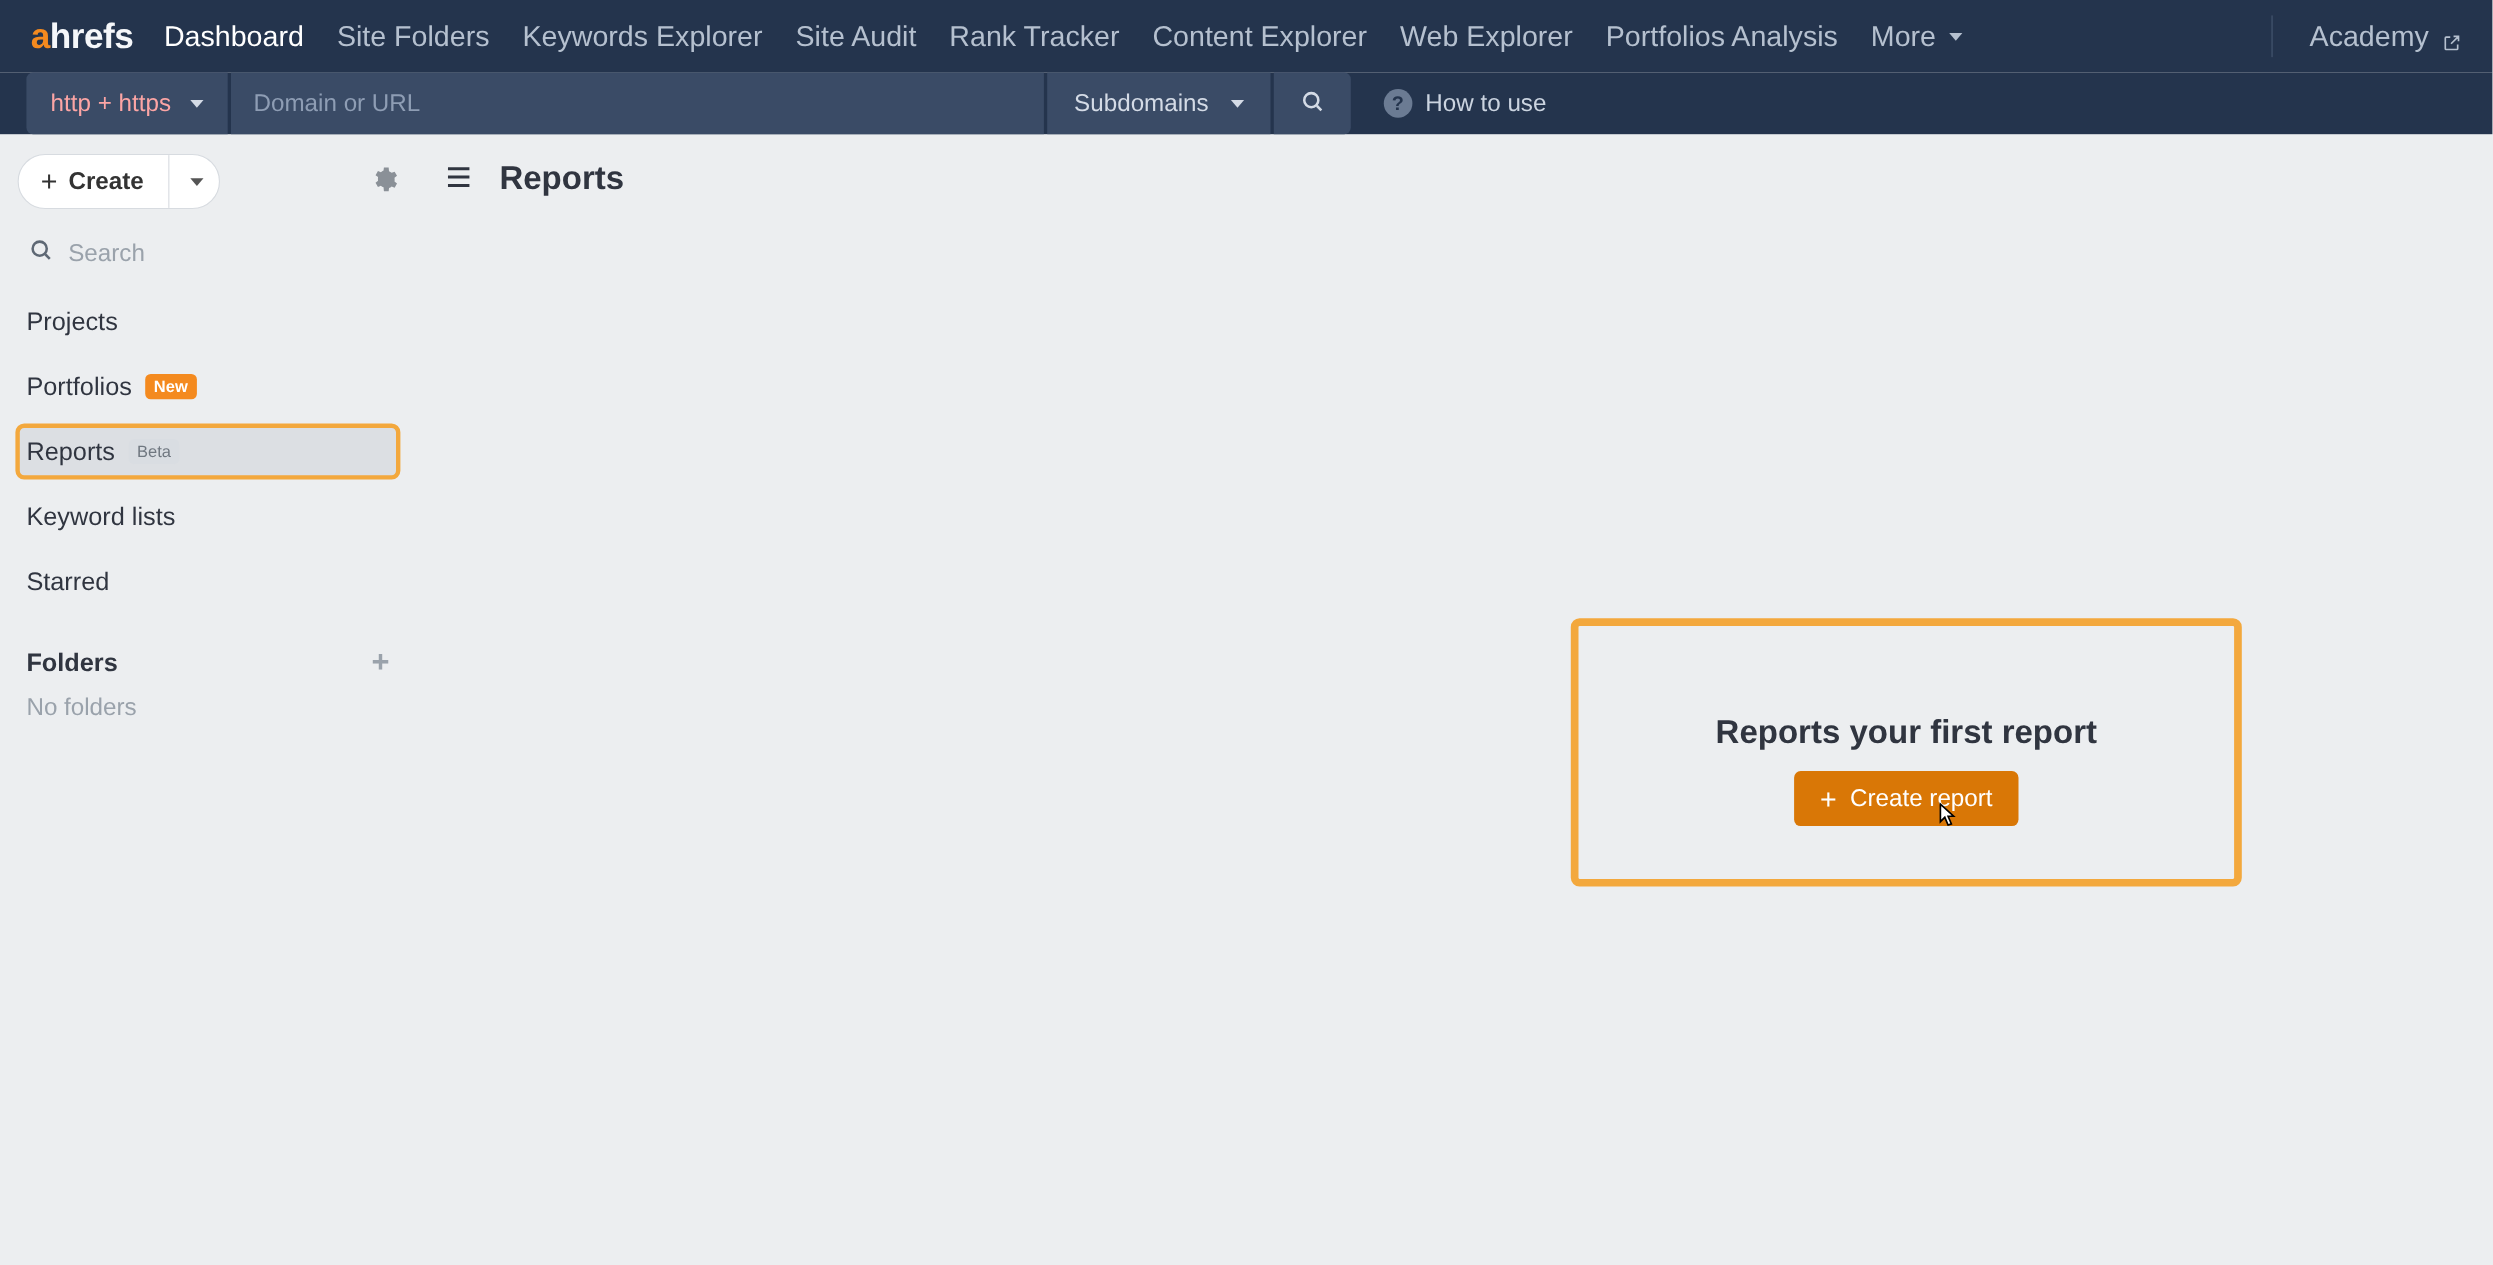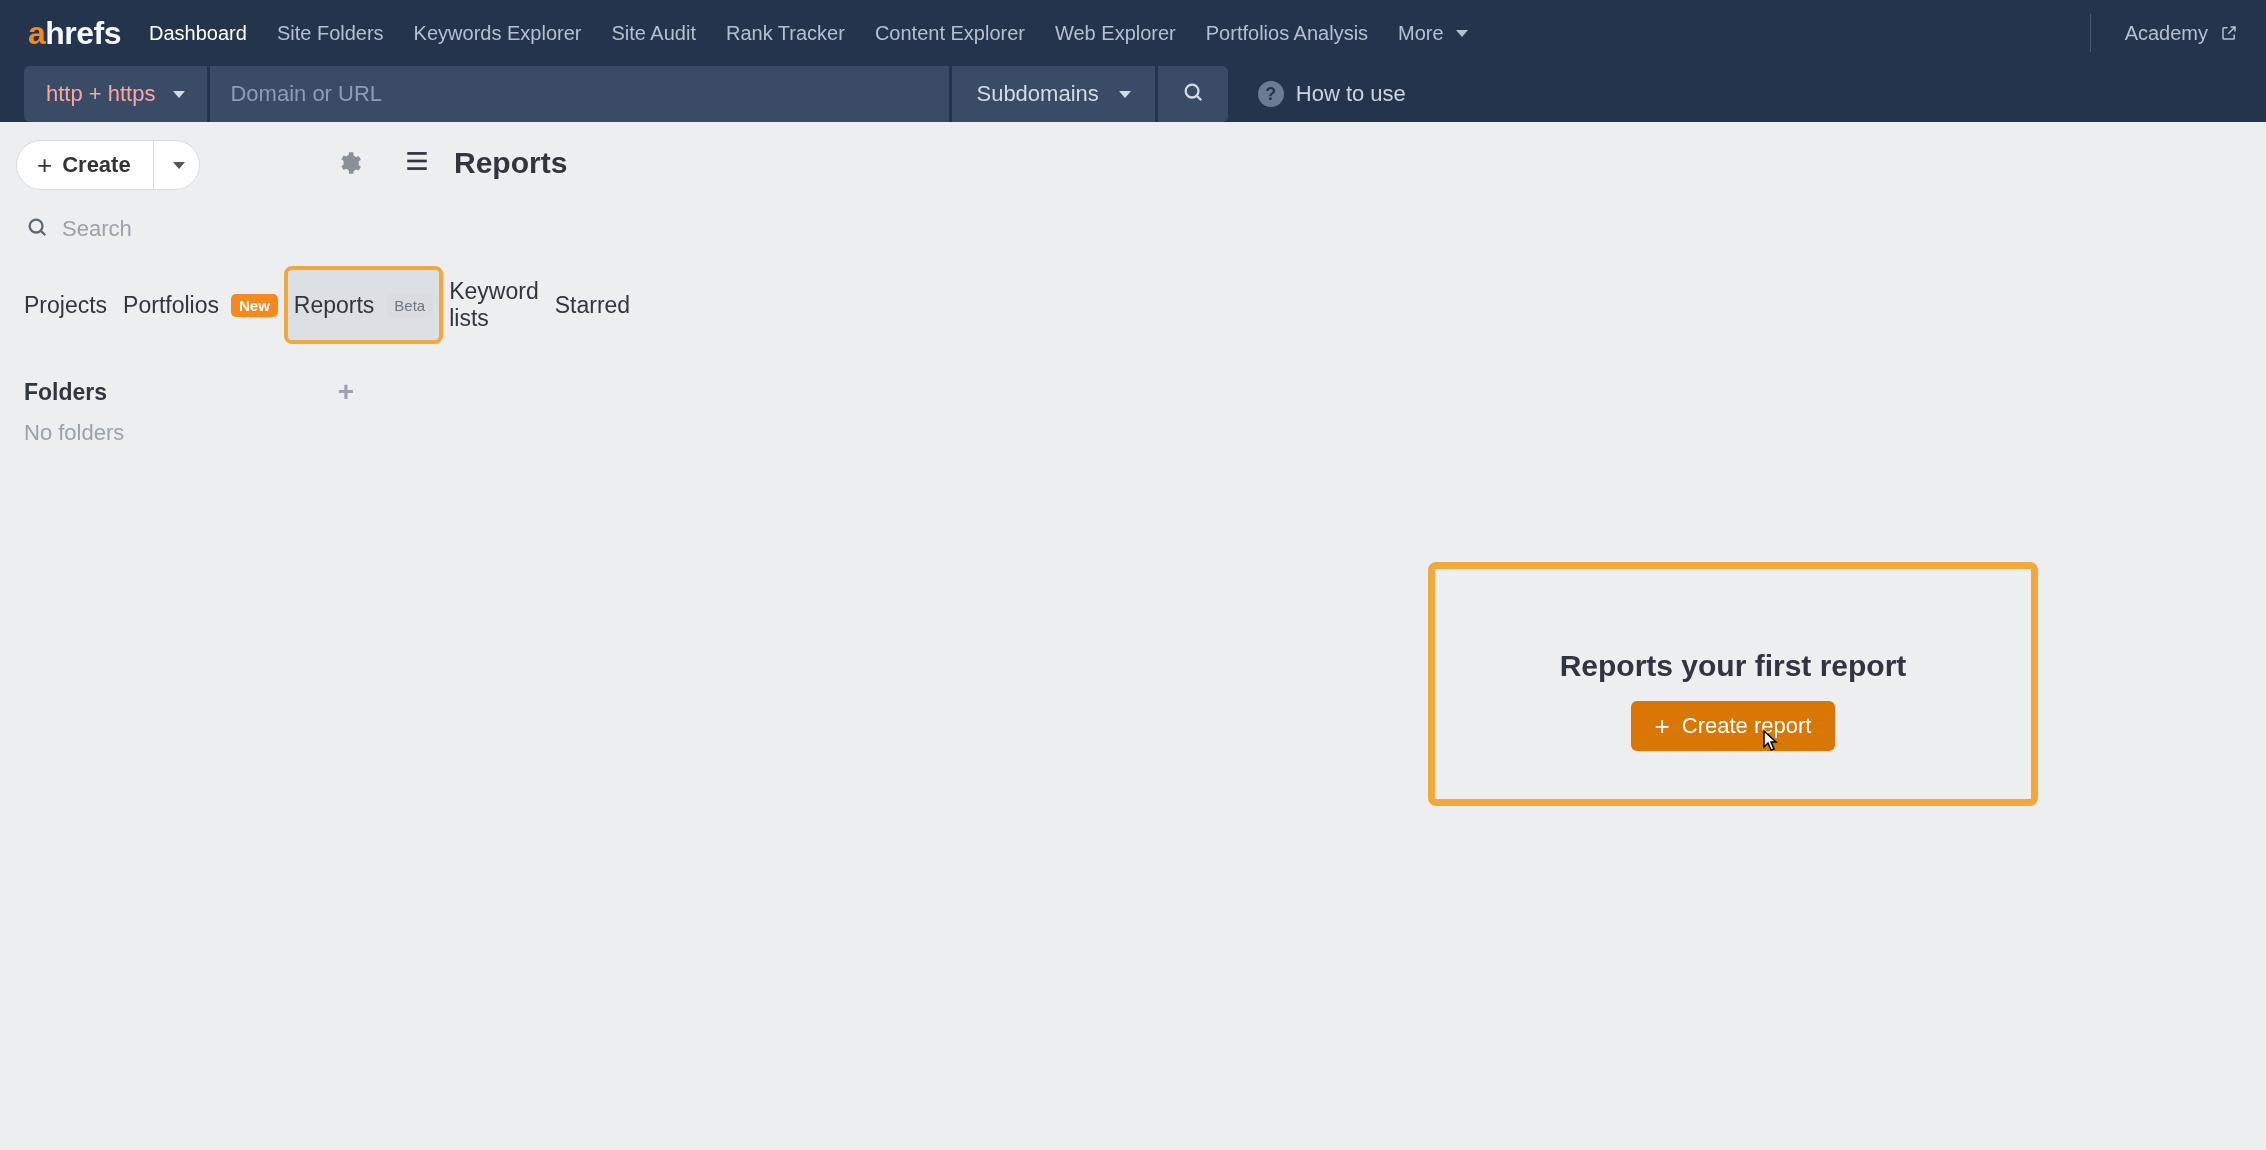--- a/index.html
+++ b/index.html
@@ -26,21 +26,21 @@
     font-weight: 700;
     letter-spacing: -0.5px;
     display:flex;
     align-items:baseline;
   }
   .logo .a { color: #f48a1f; }
   .logo .rest { color: #f5f7fa; }
   .nav-items { display:flex; gap:30px; align-items:center; flex:1; }
   .nav-link {
     color: #b5c0cf;
-    font-size: 20px;
+    font-size: 26px;
     font-weight: 500;
     cursor: pointer;
     display:flex; align-items:center; gap:6px;
   }
   .nav-link.active { color: #fff; }
   .nav-divider { width:1px; height:38px; background:#475872; margin:0 6px; }
   .caret-down-sm {
     width:0;height:0;border-left:6px solid transparent;border-right:6px solid transparent;border-top:7px solid #b5c0cf;margin-left:6px;
   }
   .ext-icon {
@@ -141,21 +141,21 @@
   .sb-search{
     display:flex;align-items:center;gap:14px;
     padding:8px 10px;margin-bottom:18px;
   }
   .sb-search svg{width:22px;height:22px;stroke:#5e6874;stroke-width:2.5;fill:none;}
   .sb-search input{
     border:none;outline:none;background:transparent;font-size:22px;color:#333;width:100%;
   }
   .sb-search input::placeholder{color:#9aa2ab;}
 
-  .sb-list{display:flex;flex-direction:row;gap:0px;margin-bottom:28px;}
+  .sb-list{display:flex;flex-direction:column;gap:12px;margin-bottom:28px;}
   .sb-item{
     font-size:23px;color:#303540;padding:10px 8px;border-radius:6px;cursor:pointer;
     display:flex;align-items:center;gap:12px;
   }
   .sb-item.selected{
     background:#dcdfe3;
     outline:4px solid #f3a83d;
     outline-offset:-2px;
     border-radius:6px;
   }

